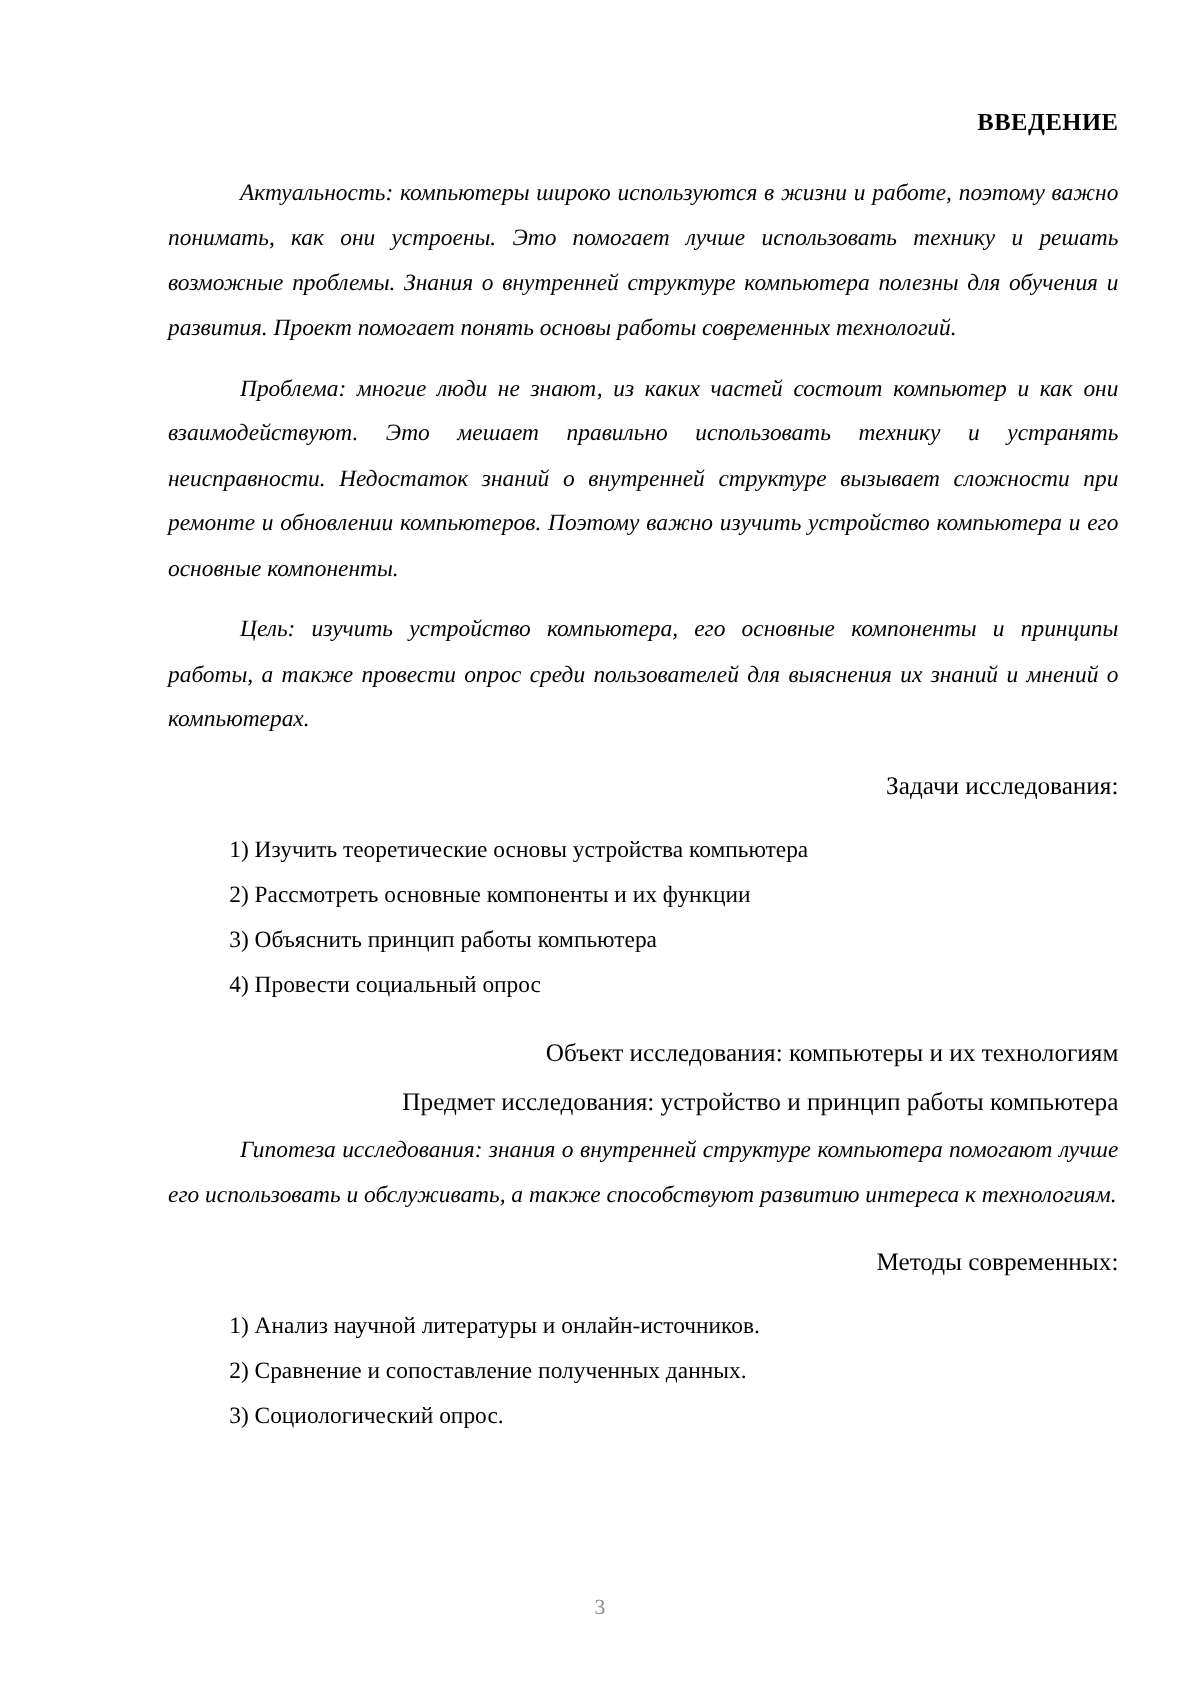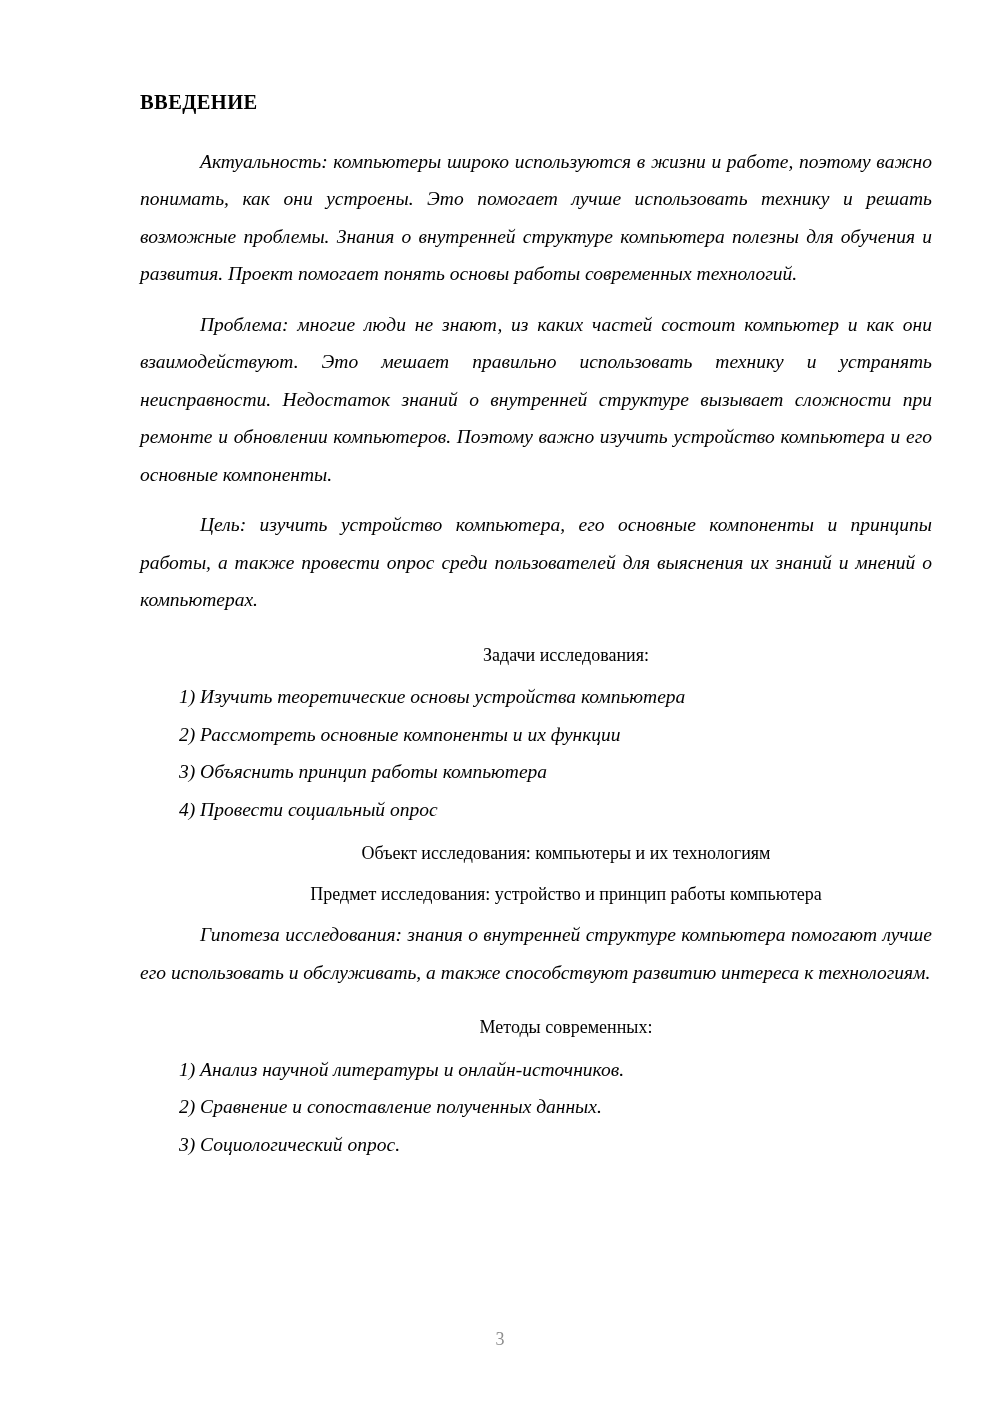--- a/index.html
+++ b/index.html
@@ -22,48 +22,47 @@
   }
   .content {
     position: absolute;
     left: 140px;
     top: 92px;
     width: 792px;
   }
   .doc-heading {
     font-size: 20.5px;
     font-weight: bold;
-    text-align: left;
+    text-align: right;
     letter-spacing: 0.4px;
     line-height: 1.0;
     margin: 0 0 30px 0;
   }
   .para {
     font-size: 19.5px;
     line-height: 37.5px;
     text-align: justify;
     text-justify: inter-word;
     text-indent: 60px;
     margin: 0 0 10px 0;
     hyphens: none;
     font-style: italic;
   }
   .sub-head {
-    font-size: 18px;
+    font-size: 21px;
     line-height: 37.5px;
-    text-align: center;
+    text-align: right;
     text-indent: 60px;
     margin: 0;
     padding: 0;
   }
   .list {
     list-style: none;
-    margin: 4px;
+    margin: 16px;
     padding: 0;
-    font-style: italic;
   }
   .list-item {
     font-size: 19.5px;
     line-height: 37.5px;
     text-align: left;
     padding-left: 35px;
     margin: 0;
   }
   .gap-sm { height: 3px; }
   .gap-md { height: 8px; }

